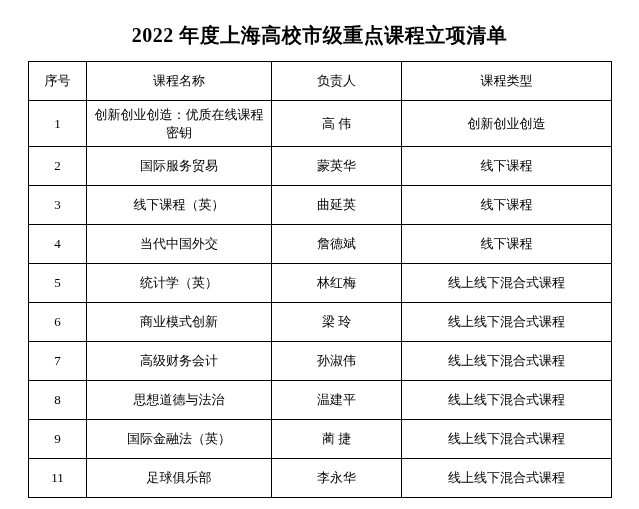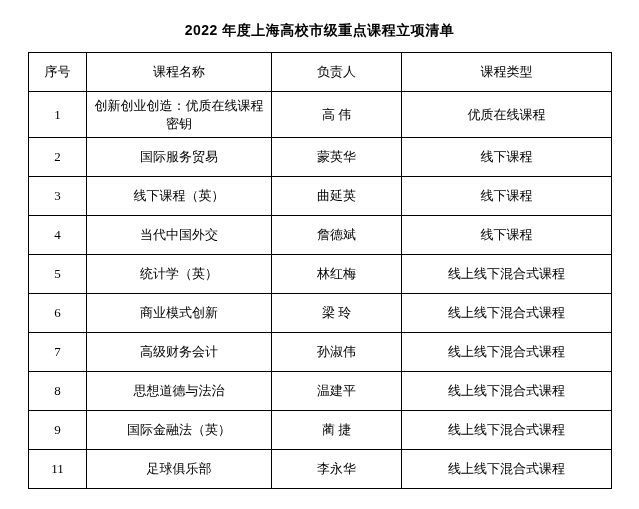--- a/index.html
+++ b/index.html
@@ -15,26 +15,26 @@
     overflow: hidden;
   }
   .page {
     width: 639px;
     height: 509px;
     position: relative;
     box-sizing: border-box;
   }
   .doc-title {
     text-align: center;
-    font-size: 14px;
+    font-size: 20px;
     font-weight: bold;
     letter-spacing: 0.5px;
     padding-top: 22px;
     padding-bottom: 12px;
-    font-family: Liberation Sans, sans-serif;
+    font-family: Liberation Serif, serif;
   }
   .table-wrap {
     padding: 0 28px;
     box-sizing: border-box;
   }
   table.listing {
     width: 583px;
     border-collapse: collapse;
     table-layout: fixed;
     margin: 0 auto;
@@ -98,21 +98,21 @@
               <span class="cell-wrap">1</span>
             </td>
             <td>
               <span class="cell-wrap">创新创业创造：优质在线课程
 密钥</span>
             </td>
             <td>
               <span class="cell-wrap">高 伟</span>
             </td>
             <td>
-              <span class="cell-wrap">优质在线课程</span>
+              <span class="cell-wrap">创新创业创造</span>
             </td>
           </tr>
           <tr>
             <td>
               <span class="cell-wrap">2</span>
             </td>
             <td>
               <span class="cell-wrap">国际服务贸易</span>
             </td>
             <td>

